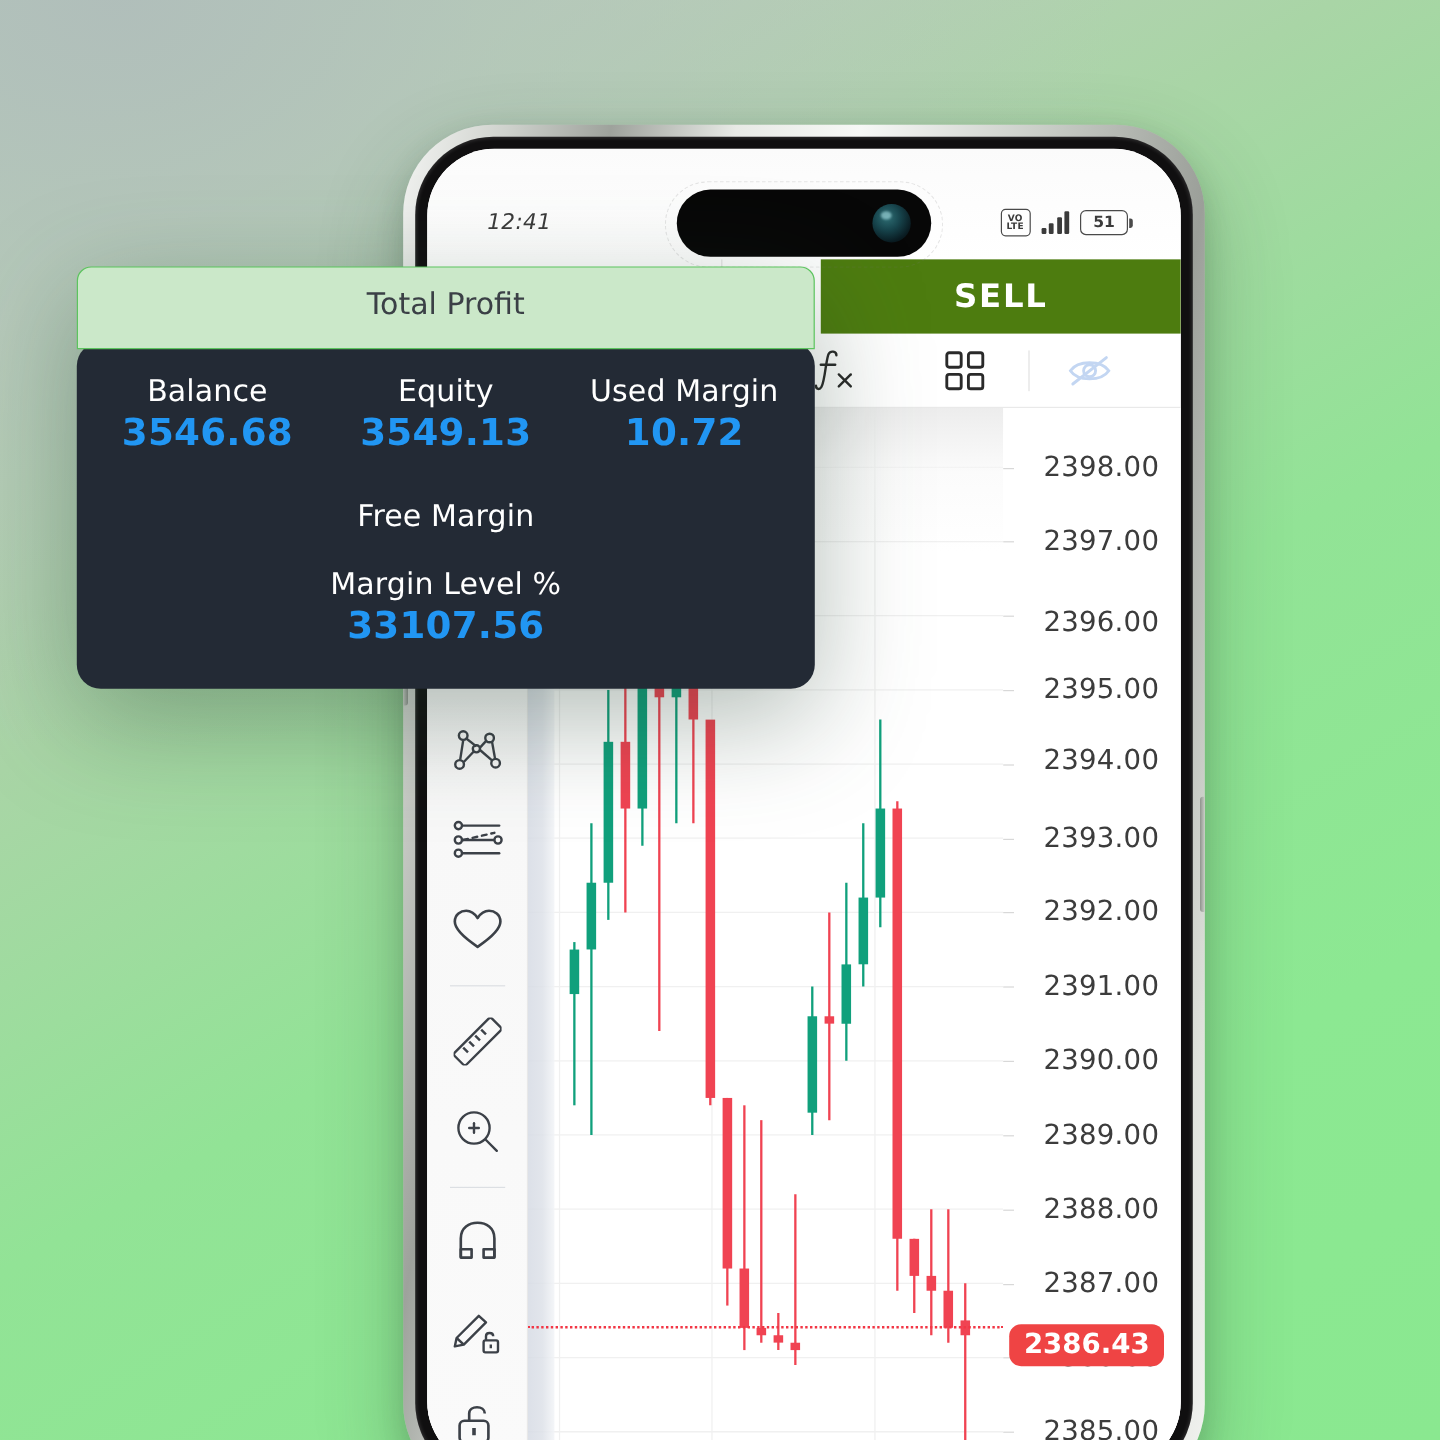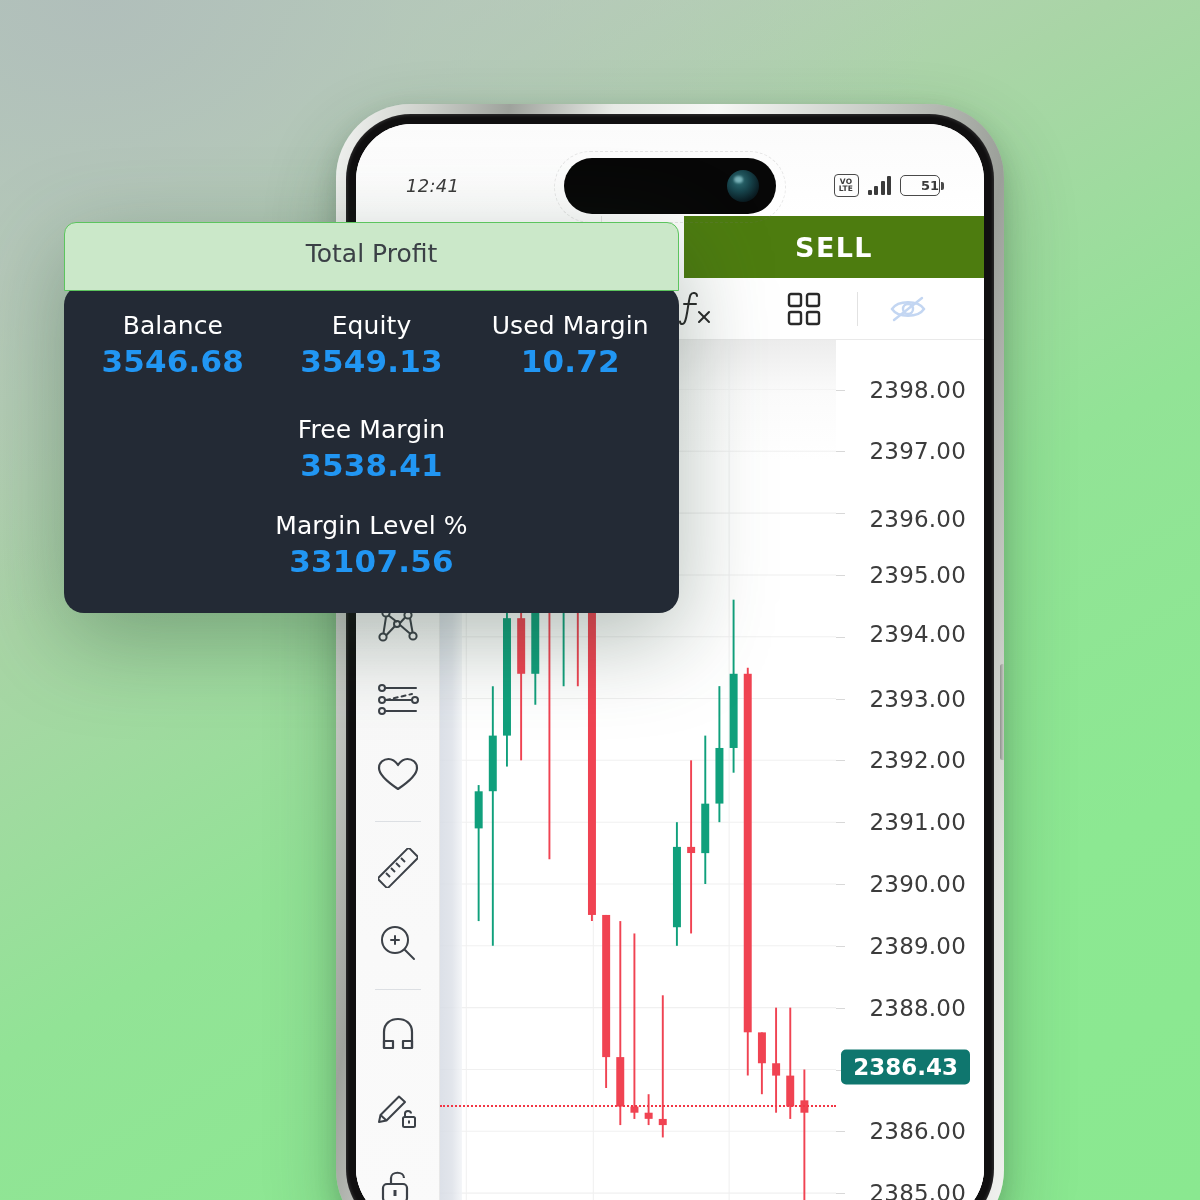--- a/index.html
+++ b/index.html
@@ -70,21 +70,21 @@
   #status-icons{ display:flex; align-items:center; gap:9px; }
   .volte-box{
     width:25px; height:23px; border:1.7px solid #4a4a4a; border-radius:4px;
     display:flex; flex-direction:column; align-items:center; justify-content:center;
     line-height:1; font-size:7.5px; font-weight:700; color:#3b3b3b; letter-spacing:0.2px;
   }
   .signal-bars{ display:flex; align-items:flex-end; gap:2.5px; height:20px; }
   .signal-bars i{ display:block; width:4px; background:#3b3b3b; border-radius:1px; }
   .battery{
     width:40px; height:21px; border:1.8px solid #4a4a4a; border-radius:5px;
-    display:flex; align-items:center; justify-content:flex-end;
+    display:flex; align-items:center; justify-content:center;
     font-size:13px; font-weight:600; color:#3b3b3b; position:relative;
   }
   .battery::after{
     content:""; position:absolute; right:-5px; top:6px; width:3px; height:8px;
     border-radius:0 2px 2px 0; background:#4a4a4a;
   }
 
   
   #trade-bar{
     position:absolute; left:0; top:92px; width:100%; height:62px; z-index:25;
@@ -485,21 +485,21 @@
             <div class="px-tick" style="top:605.8px">2389.00</div>
             <div style="position:absolute;left:0;top:605.8px;width:9px;height:1px;background:#d8d8d8"></div>
             <div class="px-tick" style="top:667.6px">2388.00</div>
             <div style="position:absolute;left:0;top:667.6px;width:9px;height:1px;background:#d8d8d8"></div>
             <div class="px-tick" style="top:729.5px">2387.00</div>
             <div style="position:absolute;left:0;top:729.5px;width:9px;height:1px;background:#d8d8d8"></div>
             <div class="px-tick" style="top:791.3px">2386.00</div>
             <div style="position:absolute;left:0;top:791.3px;width:9px;height:1px;background:#d8d8d8"></div>
             <div class="px-tick" style="top:853.1px">2385.00</div>
             <div style="position:absolute;left:0;top:853.1px;width:9px;height:1px;background:#d8d8d8"></div>
-            <div id="current-price-tag" style="top: 727px; background: #0f766e;">2386.43</div>
+            <div id="current-price-tag" style="top: 781px; background: #ef4444; border-radius: 10px;">2386.43</div>
           </div>
       </div>
 
     </div>
   </div>
 </div>
 
 <div id="account-overlay">
   <div id="profit-card">
     <div id="profit-label">Total Profit</div>
@@ -515,21 +515,20 @@
           <div class="stat-value" style="color: rgb(33, 150, 243);">3549.13</div>
         </div>
         <div class="stat">
           <div class="stat-label">Used Margin</div>
           <div class="stat-value" style="color: rgb(33, 150, 243);">10.72</div>
         </div>
       </div>
     <div class="stats-row row-2" id="stats-row-2">
         <div class="stat">
           <div class="stat-label">Free Margin</div>
-          <div class="stat-value" style="color: rgb(33, 150, 243);">3538.41</div>
         </div>
         <div class="stat">
           <div class="stat-label">Margin Level %</div>
           <div class="stat-value" style="color: rgb(33, 150, 243);">33107.56</div>
         </div>
       </div>
   </div>
 </div>
 
 </body></html>

